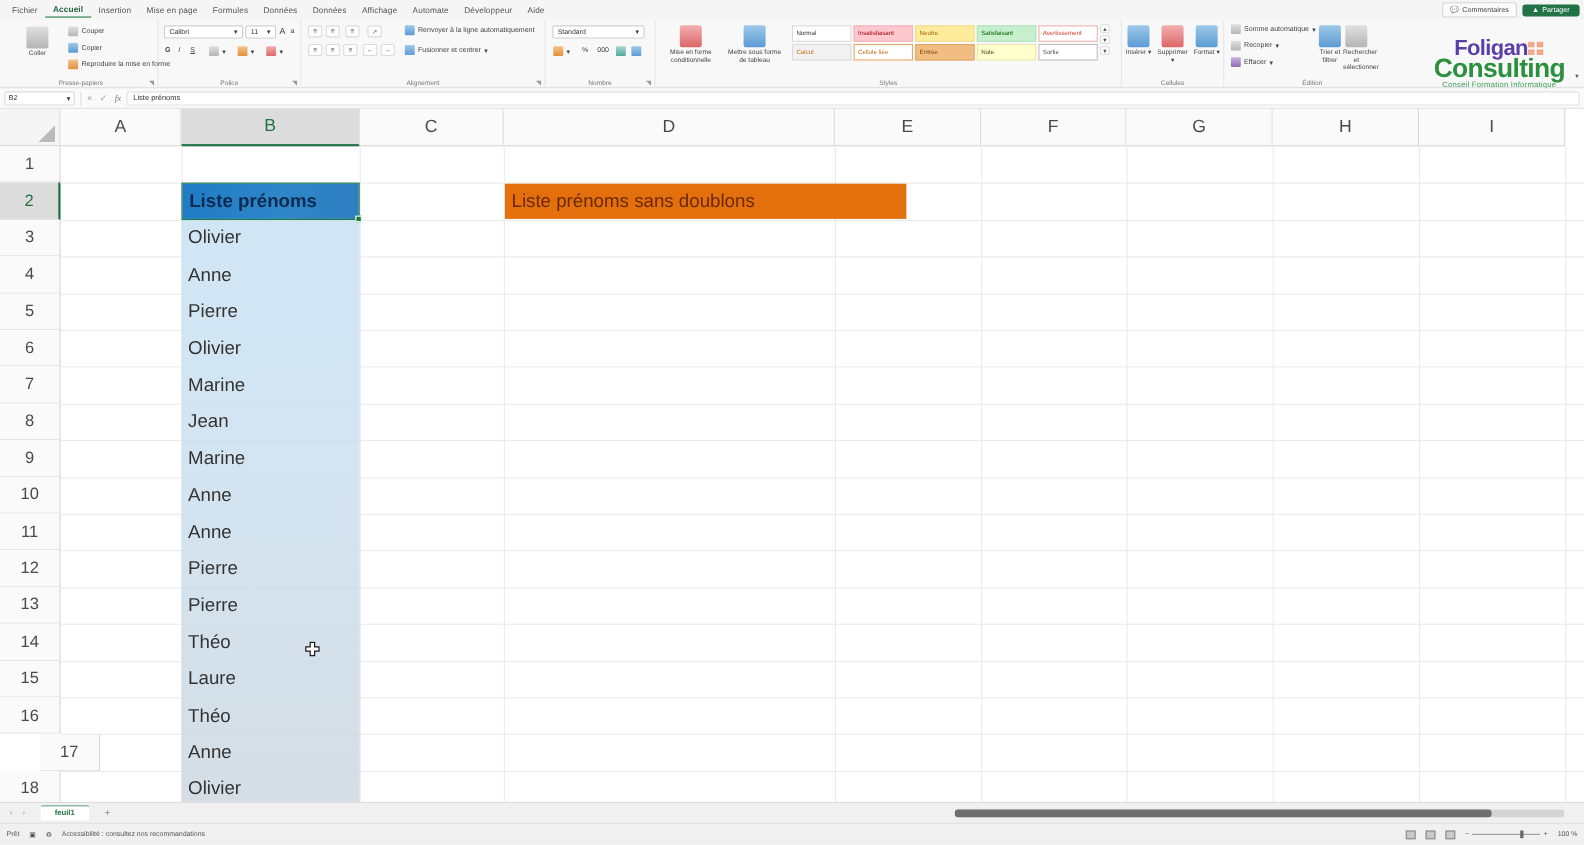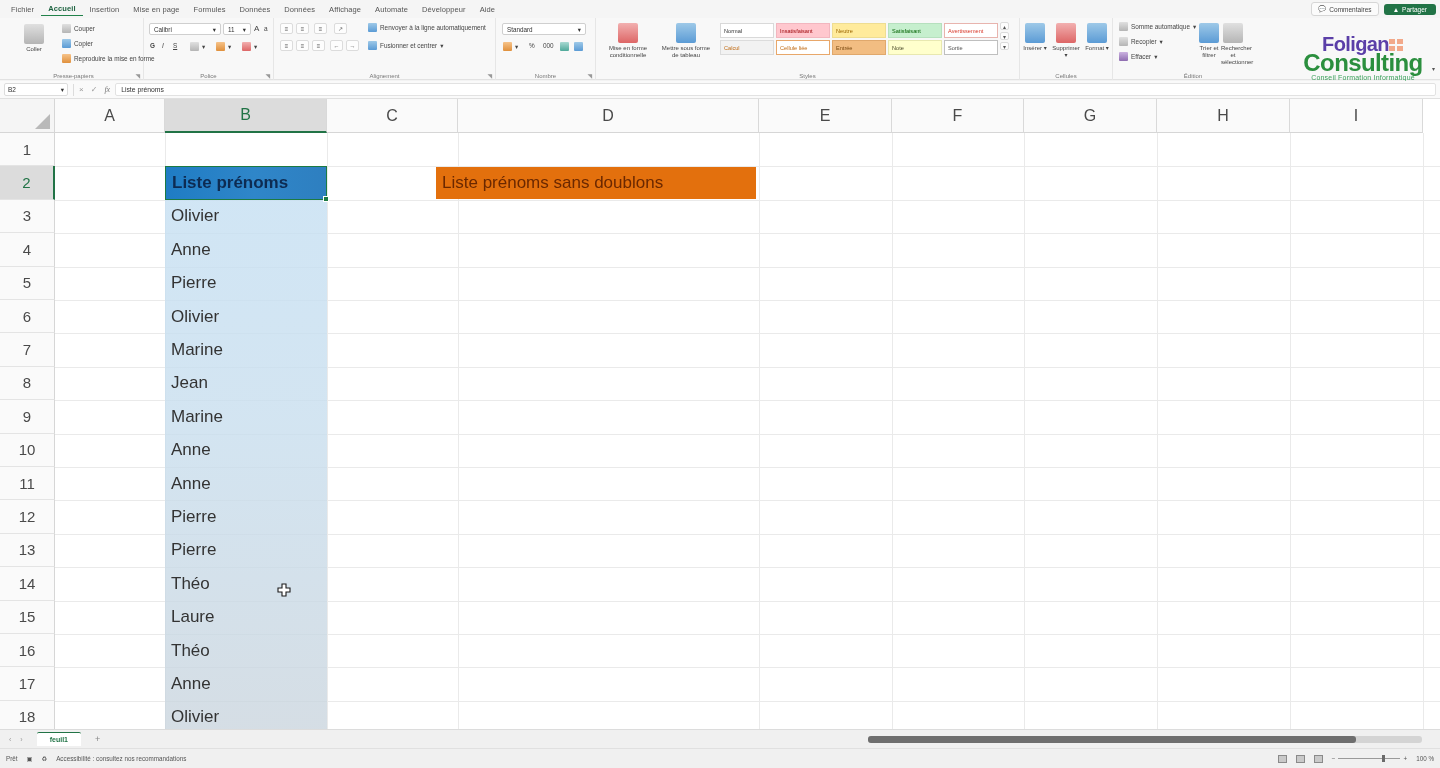--- a/index.html
+++ b/index.html
@@ -566,21 +566,21 @@
         <div class="rowhead" style="top: 200.4px; height: 33.4px;">7</div>
         <div class="rowhead" style="top: 233.8px; height: 33.4px;">8</div>
         <div class="rowhead" style="top: 267.2px; height: 33.4px;">9</div>
         <div class="rowhead" style="top: 300.6px; height: 33.4px;">10</div>
         <div class="rowhead" style="top: 334px; height: 33.4px;">11</div>
         <div class="rowhead" style="top: 367.4px; height: 33.4px;">12</div>
         <div class="rowhead" style="top: 400.8px; height: 33.4px;">13</div>
         <div class="rowhead" style="top: 434.2px; height: 33.4px;">14</div>
         <div class="rowhead" style="top: 467.6px; height: 33.4px;">15</div>
         <div class="rowhead" style="top: 501px; height: 33.4px;">16</div>
-        <div class="rowhead" style="top: 534.4px; height: 33.4px;">17</div>
+        <div class="rowhead" style="top: 534.4px; height: 33.4px; margin-left: 36px;">17</div>
         <div class="rowhead" style="top: 567.8px; height: 33.4px;">18</div>
       </div>
     <div class="cellsurface" id="cells">
         <div class="gline-v" style="left: 110px; height: 601.2px;"></div>
         <div class="gline-v" style="left: 272px; height: 601.2px;"></div>
         <div class="gline-v" style="left: 403px; height: 601.2px;"></div>
         <div class="gline-v" style="left: 704px; height: 601.2px;"></div>
         <div class="gline-v" style="left: 837px; height: 601.2px;"></div>
         <div class="gline-v" style="left: 969px; height: 601.2px;"></div>
         <div class="gline-v" style="left: 1102px; height: 601.2px;"></div>
@@ -615,21 +615,21 @@
         <div class="cell" style="left: 110px; top: 334px; width: 162px; height: 33.4px;">Anne</div>
         <div class="cell" style="left: 110px; top: 367.4px; width: 162px; height: 33.4px;">Pierre</div>
         <div class="cell" style="left: 110px; top: 400.8px; width: 162px; height: 33.4px;">Pierre</div>
         <div class="cell" style="left: 110px; top: 434.2px; width: 162px; height: 33.4px;">Théo</div>
         <div class="cell" style="left: 110px; top: 467.6px; width: 162px; height: 33.4px;">Laure</div>
         <div class="cell" style="left: 110px; top: 501px; width: 162px; height: 33.4px;">Théo</div>
         <div class="cell" style="left: 110px; top: 534.4px; width: 162px; height: 33.4px;">Anne</div>
         <div class="cell" style="left: 110px; top: 567.8px; width: 162px; height: 33.4px;">Olivier</div>
         <div class="cell-b2" style="left: 110px; top: 33.4px; width: 162px; height: 33.4px;">Liste prénoms</div>
         <div class="fillhandle" style="left: 268px; top: 62.8px;"></div>
-        <div class="cell-d2" style="left: 381px; top: 34.4px; width: 320px; height: 31.4px;">Liste prénoms sans doublons</div>
+        <div class="cell-d2" style="left: 404px; top: 34.4px; width: 365px; height: 31.4px;">Liste prénoms sans doublons</div>
       </div>
 
 
     <svg class="cursor" style="left:276px;top:484px;" viewBox="0 0 16 16">
       <path d="M6 1 h4 v4 h4 v4 h-4 v4 h-4 v-4 h-4 v-4 h4 z" fill="#ffffff" stroke="#1a1a1a" stroke-width="1.1"></path>
     </svg>
   </div>
 
   <div class="sheetbar">
     <div class="navarrows">

